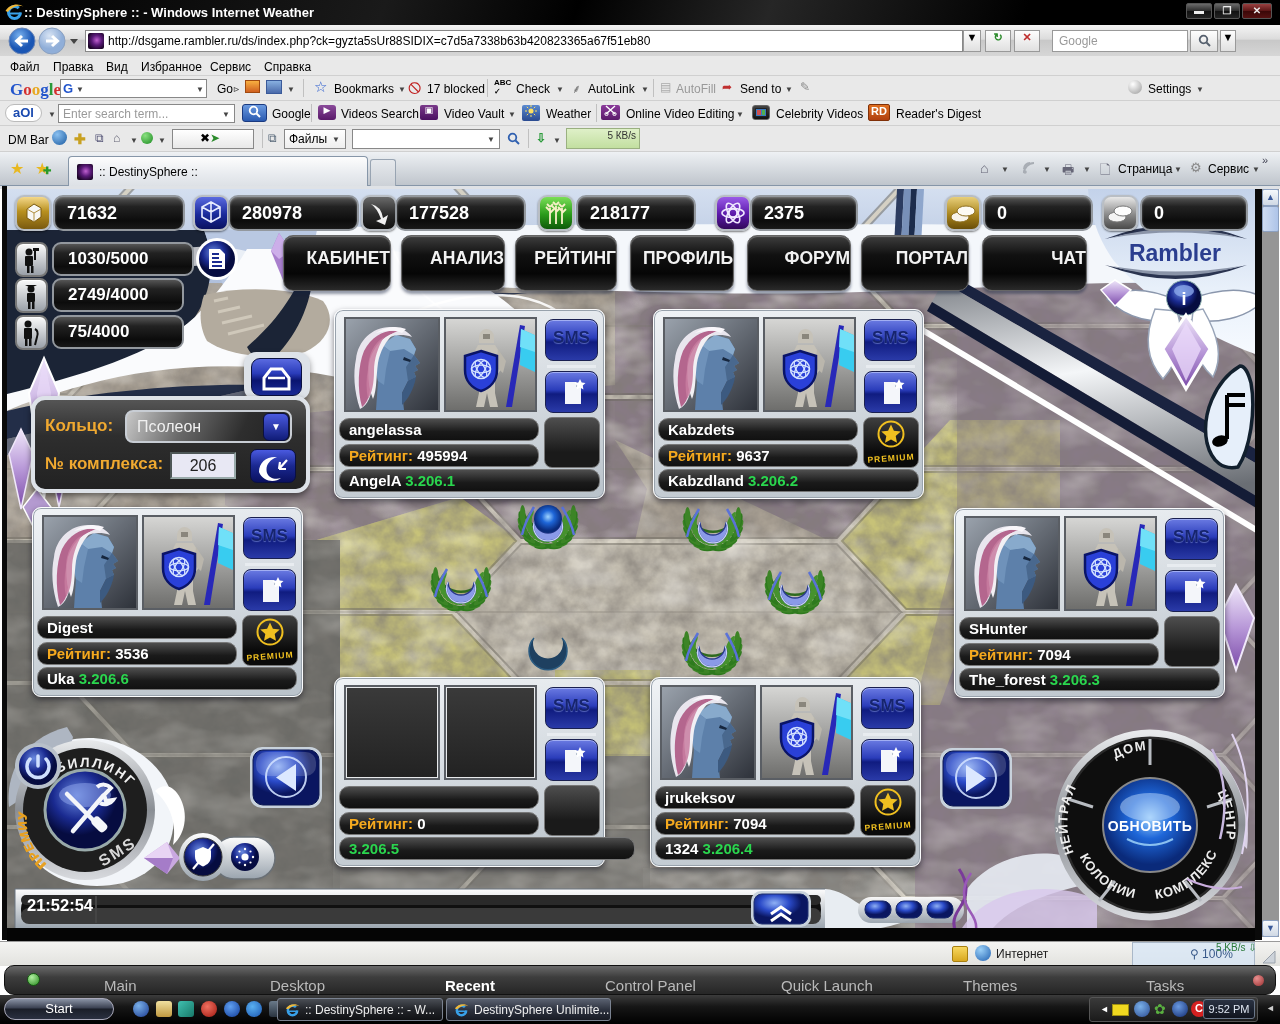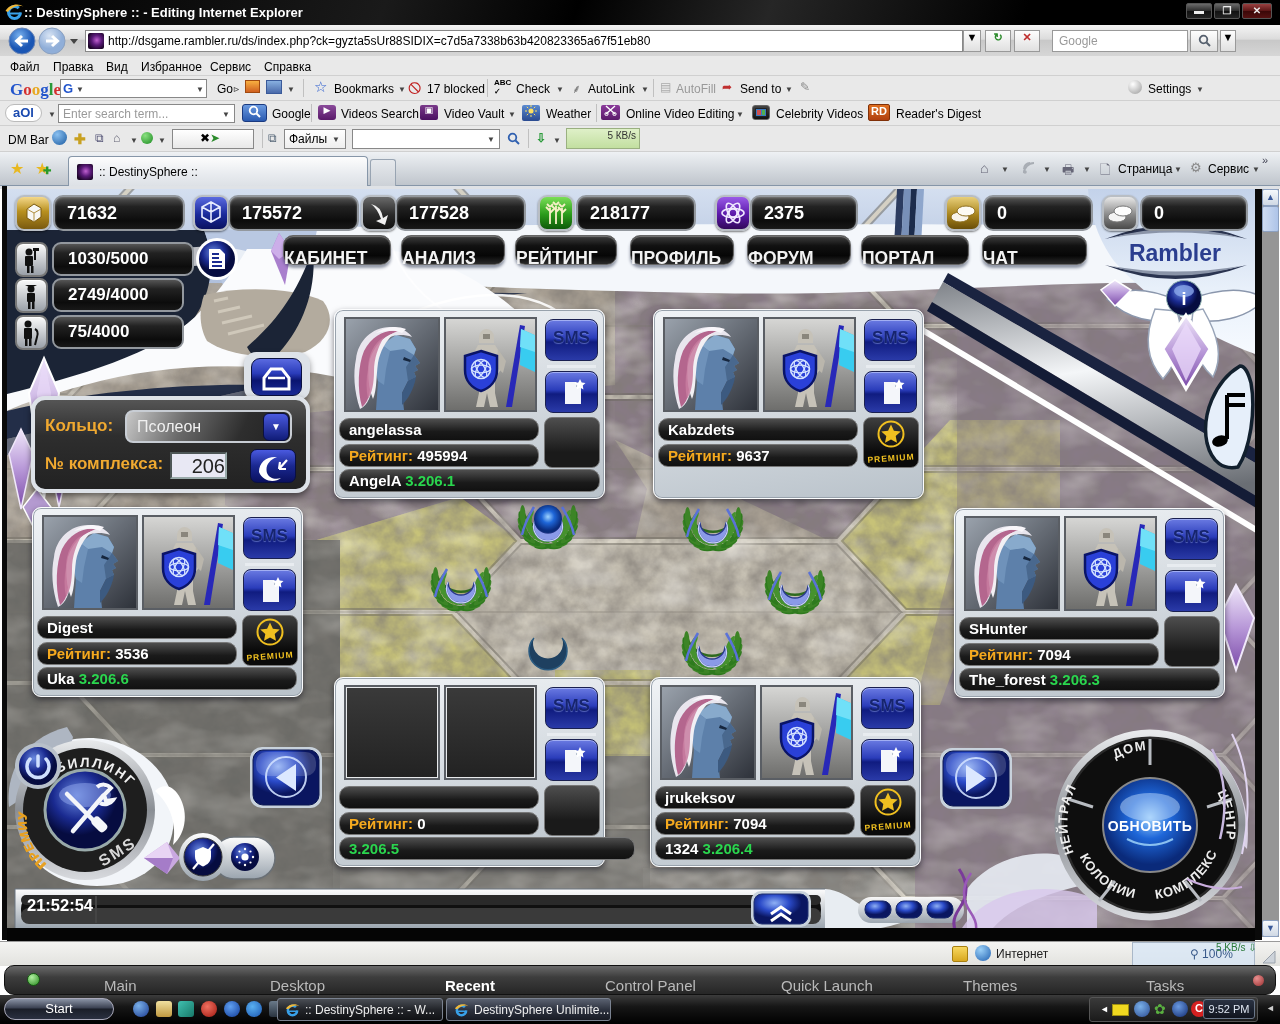--- a/index.html
+++ b/index.html
@@ -41,38 +41,38 @@
 
 #dock{left:4px;top:965px;width:1272px;height:30px;background:linear-gradient(#6a6a6a,#3d3d3d 40%,#262626);border:1px solid #111;border-radius:10px;color:#b9b9b9;font-size:15px}
 #dock span{position:absolute;top:11px}
 
 #taskbar{left:0;top:995px;width:1280px;height:29px;background:linear-gradient(#3c3c3c,#161616 40%,#000)}
 .taskbtn{position:absolute;top:3px;height:23px;white-space:nowrap;overflow:hidden;background:linear-gradient(#4a4e55,#23252a 50%,#101114);border:1px solid #7a8290;border-radius:3px;color:#eee;font-size:12px}
 #tray{position:absolute;left:1089px;top:2px;width:169px;height:25px;background:linear-gradient(#3a3a3a,#1a1a1a);border:1px solid #555;border-radius:3px}
 #clock{position:absolute;left:1203px;top:4px;width:52px;height:20px;background:linear-gradient(#2a3242,#10141e);border:1px solid #6a7688;border-radius:3px;color:#dfe6f2;font-size:11px;text-align:center;line-height:18px}
 .rpill{position:absolute;top:6px;height:36px;border-radius:10px;background:linear-gradient(#555 0%,#222 30%,#0c0c0c 75%,#181818);border:2px solid #93989e;box-shadow:inset 0 1px 2px #777;color:#fff;font-weight:bold;font-size:18px;line-height:32px;padding-left:12px}
 .ricon{position:absolute;top:6px;width:36px;height:36px;border-radius:9px;border:2px solid #b9bec4;box-shadow:0 1px 2px rgba(0,0,0,.5)}
-.navbtn{position:absolute;top:46px;height:30px;border-radius:10px;background:linear-gradient(#3e3e3e 0%,#111 35%,#060606 70%,#2a2a2a);border:1px solid #666;box-shadow:0 3px 3px rgba(20,30,60,.45),inset 0 1px 1px #777;color:#f2f2f2;font-weight:bold;font-size:17.5px;text-align:left;line-height:44px}
+.navbtn{position:absolute;top:46px;height:56px;border-radius:10px;background:linear-gradient(#3e3e3e 0%,#111 35%,#060606 70%,#2a2a2a);border:1px solid #666;box-shadow:0 3px 3px rgba(20,30,60,.45),inset 0 1px 1px #777;color:#f2f2f2;font-weight:bold;font-size:17.5px;text-align:right;line-height:44px}
 .lcicon{position:absolute;left:8px;width:33px;height:35px;border-radius:8px;background:linear-gradient(#fafafa,#9aa0a8);border:2px solid #777;box-shadow:inset 0 1px 0 #fff}
 .lcpill{position:absolute;left:45px;height:34px;border-radius:9px;background:linear-gradient(#555 0%,#222 30%,#0c0c0c 75%,#181818);border:2px solid #93989e;color:#fff;font-weight:bold;font-size:17px;line-height:30px;padding-left:14px}
 .card{position:absolute;width:271px;height:190px;border-radius:9px;background:linear-gradient(170deg,#f0f3f6,#b9c2ca);border:1px solid #fcfdfe;box-shadow:0 3px 6px rgba(10,10,20,.55),inset 0 0 0 1px #98a2ac}
 .cbox{position:absolute;top:7px;width:96px;height:95px;background:linear-gradient(135deg,#8a929c,#3a3e46);border:2px solid #5a5e64;box-shadow:inset 0 0 0 1px #e8eaec}
 .cbtn{position:absolute;left:210px;width:53px;height:42px;border-radius:8px;background:linear-gradient(#6a7ae2 0%,#2a3cba 45%,#101c80 55%,#2a3aa8);border:1px solid #1a2050;box-shadow:inset 0 1px 0 rgba(200,210,255,.6)}
 .cpill{position:absolute;left:4px;height:23px;border-radius:10px;background:linear-gradient(#4e4e4e,#1a1a1a 60%,#111);border:1px solid #777;color:#fff;font-weight:bold;font-size:15px;line-height:21px;padding-left:9px;white-space:nowrap}
 .cbig{position:absolute;left:209px;top:107px;width:56px;height:51px;border-radius:8px;background:linear-gradient(#4e4e4e,#1a1a1a 70%);border:1px solid #777}
 .prem{position:absolute;left:209px;top:107px;width:56px;height:51px;border-radius:8px;background:linear-gradient(#3e3e3e,#0a0a0a 70%);border:1px solid #777;text-align:center}
 .prem .ptxt{display:block;color:#f0c020;font-size:8.5px;font-weight:bold;letter-spacing:1px;margin-top:1px;transform:rotate(-4deg)}
 .orange{color:#f5a91e}
 .green{color:#2ad64e}
 #lpanel{position:absolute;left:24px;top:207px;width:279px;height:97px;background:linear-gradient(#555,#2e2e2e 40%,#222);border:4px solid #dde2e8;border-radius:14px;box-shadow:0 3px 6px rgba(0,0,0,.5)}
 #lnotch{position:absolute;left:237px;top:163px;width:66px;height:48px;background:#dde2e8;border-radius:12px;box-shadow:0 3px 6px rgba(0,0,0,.4)}
 #homebtn{position:absolute;left:244px;top:169px;width:51px;height:38px;border-radius:9px;background:linear-gradient(#5a6ae0 0%,#2a3cba 40%,#0a1470 60%,#1a2a98);border:1px solid #0a1040}
 #ringdd{position:absolute;left:90px;top:10px;width:167px;height:33px;border-radius:8px;background:linear-gradient(115deg,#c8c8c8 0%,#6a6a6a 35%,#2e2e2e 70%,#222);border:2px solid #c8cdd4;color:#f0f0f0;font-size:16px;line-height:30px;padding-left:10px}
 #ringdd .db{position:absolute;right:1px;top:1px;width:26px;height:28px;border-radius:6px;background:linear-gradient(#4a5ae0,#101c78);border:1px solid #0a1040;color:#fff;text-align:center;line-height:26px;font-size:10px}
-#cplxin{position:absolute;left:135px;top:52px;width:57px;height:27px;background:#e8e8f4;border:2px solid #9aa;border-style:inset;color:#222;font-size:20px;text-align:right;line-height:24px}
+#cplxin{position:absolute;left:135px;top:52px;width:66px;height:27px;background:#e8e8f4;border:2px solid #9aa;border-style:inset;color:#222;font-size:16px;text-align:center;line-height:24px}
 #moonbtn{position:absolute;left:215px;top:49px;width:46px;height:34px;border-radius:7px;background:linear-gradient(#4a5ae0 0%,#1a2890 50%,#0a1060);border:1px solid #0a1040}
 .plabel{position:absolute;color:#f0a930;font-weight:bold;font-size:17px}
 #timertxt{position:absolute;left:20px;top:707px;color:#fff;font-weight:bold;font-size:16.5px}
 
 </style></head>
 <body>
 <div id="root">
 
 <div class="abs" id="game">
 <svg width="1248" height="751" style="position:absolute;left:0;top:0">
@@ -444,21 +444,21 @@
 </svg>
 
 <div class="ricon" style="left:8px;background:linear-gradient(#f4d88a,#b8901f 45%,#7a5a10)"><svg width="32" height="32">
           <path d="M10 12 l7 -5 l7 4 l0 9 l-7 5 l-7 -4 z" fill="#f8f8f4" stroke="#7a5a10"></path>
           <path d="M10 12 l7 4 l7 -4 M17 16 v9" stroke="#b09040" fill="none"></path>
         </svg></div>
 <div class="rpill" style="left:46px;width:132px">71632</div>
 <div class="ricon" style="left:186px;background:linear-gradient(#5a6ae0,#1a2a9a 55%,#0a1260)"><svg width="32" height="32">
           <path d="M16 5 l9 5 v10 l-9 5 l-9 -5 v-10 z M16 5 v10 m0 0 l9 -5 m-9 5 l-9 -5 m9 15 v-10" fill="none" stroke="#e8ecff" stroke-width="1.6"></path>
         </svg></div>
-<div class="rpill" style="left:221px;width:131px">175572</div>
+<div class="rpill" style="left:221px;width:131px">280978</div>
 <div class="ricon" style="left:354px;background:linear-gradient(#6a6a6a,#2a2a2a 55%,#111)"><svg width="32" height="32">
           <path d="M8 7 q10 2 12 14 l5 -3 l-3 10 l-9 -4 l5 -2 q-4 -11 -10 -15 z" fill="#f0f0f0"></path>
         </svg></div>
 <div class="rpill" style="left:388px;width:131px">177528</div>
 <div class="ricon" style="left:531px;background:linear-gradient(#7adf56,#2a9a1a 55%,#0e5a08)"><svg width="32" height="32">
           <g stroke="#f8f0c8" stroke-width="1.8" fill="none">
             <path d="M10 27 v-16 m0 3 l-4 -4 m4 6 l4 -4 m-4 -2 l-3 -3 m3 3 l3 -3"></path>
             <path d="M16 27 v-18 m0 4 l-4 -4 m4 6 l4 -4 m-4 -3 l-3 -3 m3 3 l3 -3"></path>
             <path d="M22 27 v-16 m0 3 l-4 -4 m4 6 l4 -4 m-4 -2 l-3 -3 m3 3 l3 -3"></path>
           </g>
@@ -569,20 +569,21 @@
           </svg></div>
         <div class="cbtn" style="top:9px">
           <span style="display:block;text-align:center;font-weight:bold;font-size:17px;color:#16246e;margin-top:8px;text-shadow:0 1px 1px rgba(170,190,255,.45)">SMS</span>
         </div>
         <div style="position:absolute;left:212px;top:55px;width:49px;height:3px;background:#e8ecf0"></div>
         <div class="cbtn" style="top:61px"><svg width="53" height="40" style="margin-left:0px">
             <use href="#docstar"></use>
           </svg></div>
         <div class="cpill" style="top:108px;width:200px">Kabzdets</div>
         <div class="cpill" style="top:134px;width:200px"><span class="orange">Рейтинг:</span> 9637</div>
+        <div class="cpill" style="top:159px;width:261px">Kabzdland <span class="green">3.206.2</span></div>
         <div class="prem"><svg width="54" height="30">
             <circle cx="27" cy="16" r="12.5" fill="none" stroke="#f0c020" stroke-width="2"></circle>
             <path d="M27 6.5 l2.9 6.2 6.8 .8 -5 4.6 1.3 6.7 -6 -3.3 -6 3.3 1.3 -6.7 -5 -4.6 6.8 -.8 Z" fill="#f0c020"></path>
           </svg><span class="ptxt">PREMIUM</span></div>
       </div>
 <div class="card" style="left:25px;top:318px">
         <div class="cbox" style="left:9px"><svg width="92" height="91">
             <use href="#face"></use>
           </svg></div>
         <div class="cbox" style="left:109px;width:93px"><svg width="89" height="91">
@@ -669,21 +670,21 @@
 <div class="scrbtn" style="top:189px">▲</div>
 <div class="abs" id="vthumb"></div>
 <div class="scrbtn" style="top:920px">▼</div>
 
 <div class="abs" id="titlebar">
   <svg class="abs" style="left:5px;top:3px" width="19" height="19" viewBox="0 0 19 19">
         <path d="M9.5 2 a7.5 7.5 0 1 0 7.5 7.5 h-3 a4.5 4.5 0 1 1 -1.3 -3.2 l2.2 -2.2 A7.5 7.5 0 0 0 9.5 2 Z" fill="#38a0e8"></path>
         <path d="M4 9.5 h12 v2 h-12 z" fill="#38a0e8"></path>
         <path d="M0.5 8 C4 1.5 13 -0.5 18.5 3.5 C15 1.5 7 3 3 9 Z" fill="#f0b838"></path>
       </svg>
-  <span class="t">:: DestinySphere :: - Editing Internet Explorer</span>
+  <span class="t">:: DestinySphere :: - Windows Internet Weather</span>
   <div class="winbtn" style="left:1186px">▬</div>
   <div class="winbtn" style="left:1214px">❐</div>
   <div class="winbtn" style="left:1242px;width:30px;background:linear-gradient(#9a4040,#5a1515 50%,#3a0808 51%,#551111)">✕</div>
 </div>
 
 <div class="abs" id="navbar">
   <svg class="abs" style="left:8px;top:2px" width="70" height="28" viewBox="0 0 70 28">
     <circle cx="14" cy="14" r="13" fill="url(#bg1)" stroke="#6a85b5"></circle>
     <circle cx="44" cy="14" r="13" fill="url(#bg2)" stroke="#8aa0c0"></circle>
     <defs>

